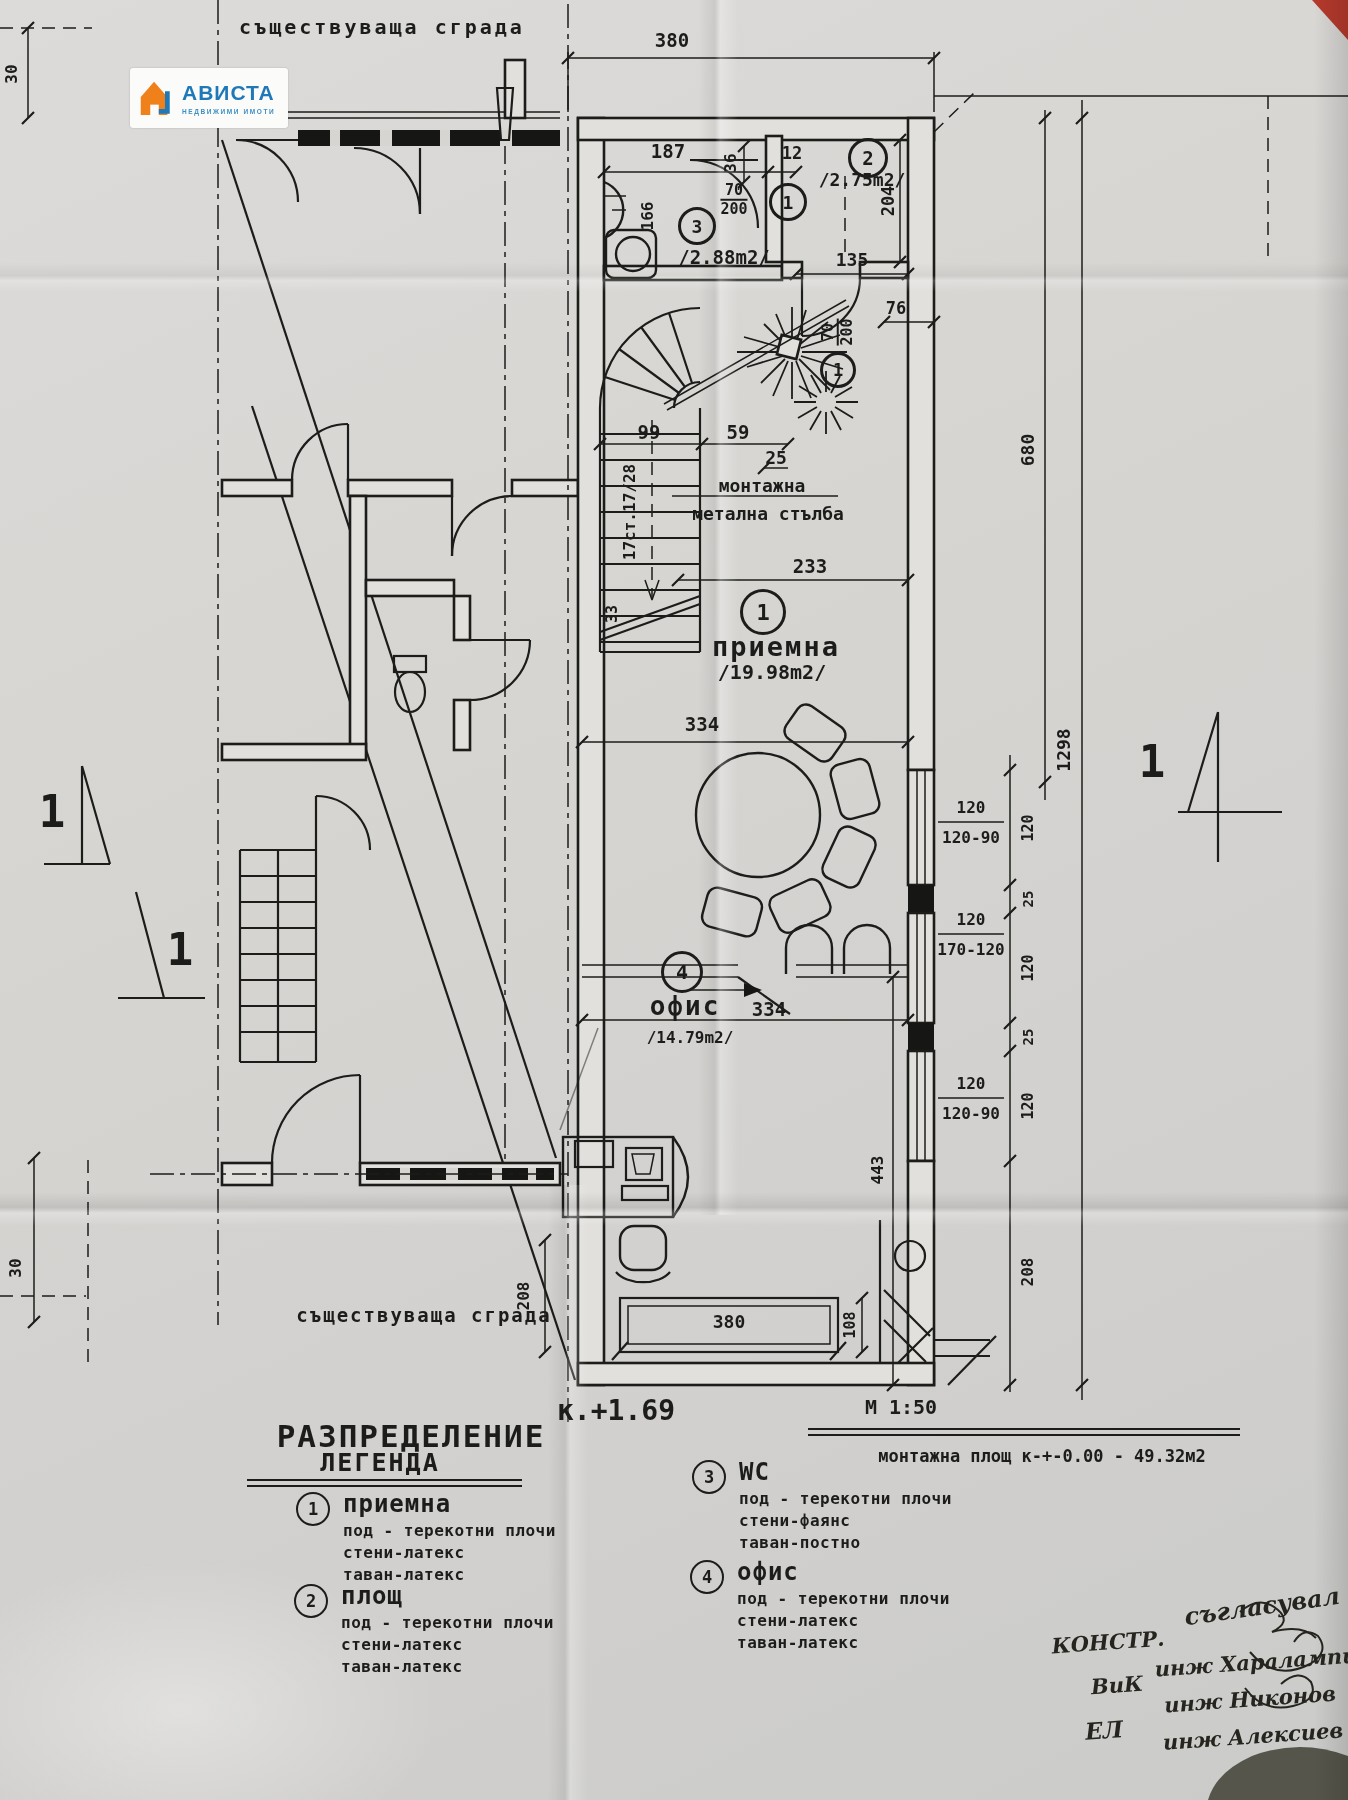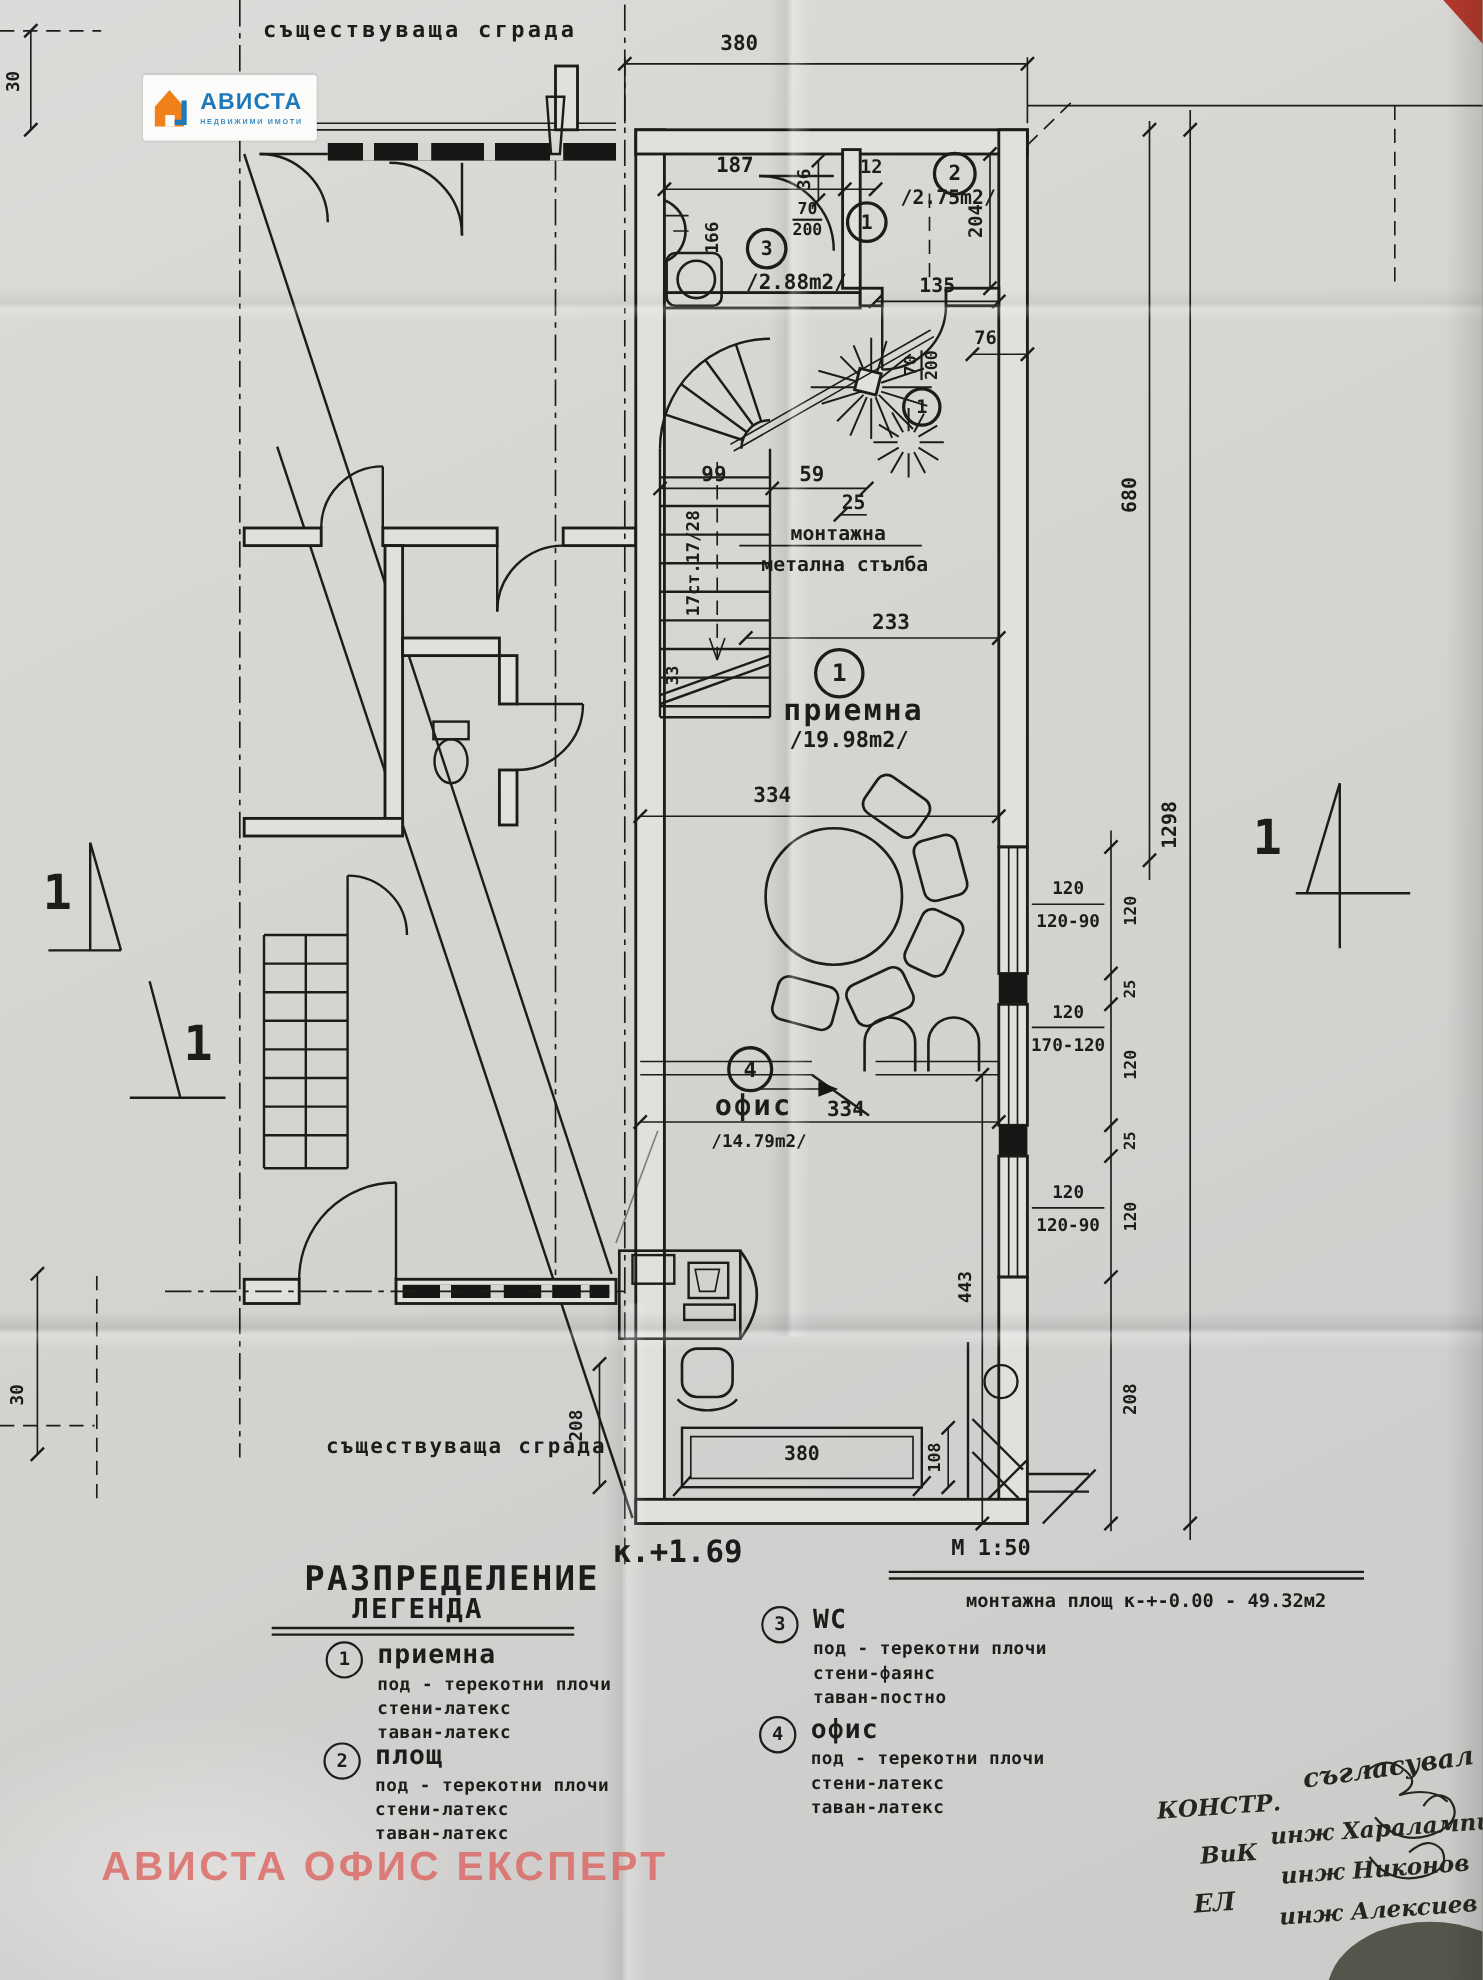--- a/index.html
+++ b/index.html
@@ -401,15 +401,14 @@
 </div>
 
 <div class="hw" style="left:1262px;top:1606px;font-size:24px;transform:translate(-50%,-50%) rotate(-8deg);">съгласувал</div>
 <div class="hw" style="left:1108px;top:1642px;font-size:21px;">КОНСТР.</div>
 <div class="hw" style="left:1256px;top:1662px;font-size:21px;">инж Харалампи</div>
 <div class="hw" style="left:1117px;top:1685px;font-size:21px;">ВиК</div>
 <div class="hw" style="left:1250px;top:1699px;font-size:21px;">инж Никонов</div>
 <div class="hw" style="left:1104px;top:1730px;font-size:23px;">ЕЛ</div>
 <div class="hw" style="left:1253px;top:1736px;font-size:21px;">инж Алексиев</div>
 
-<div class="wm" style="left:92px;top:1676px;">АВИСТА ОФИС ЕКСПЕРТ</div>
 
 </div>
 
 </body></html>

